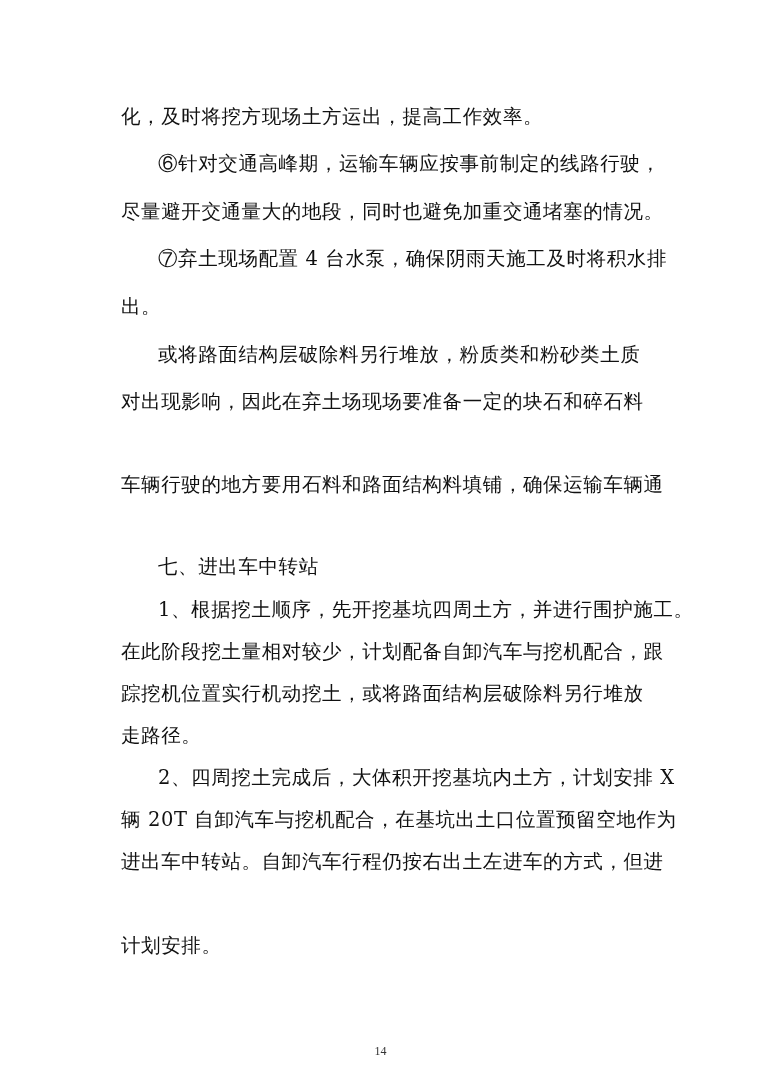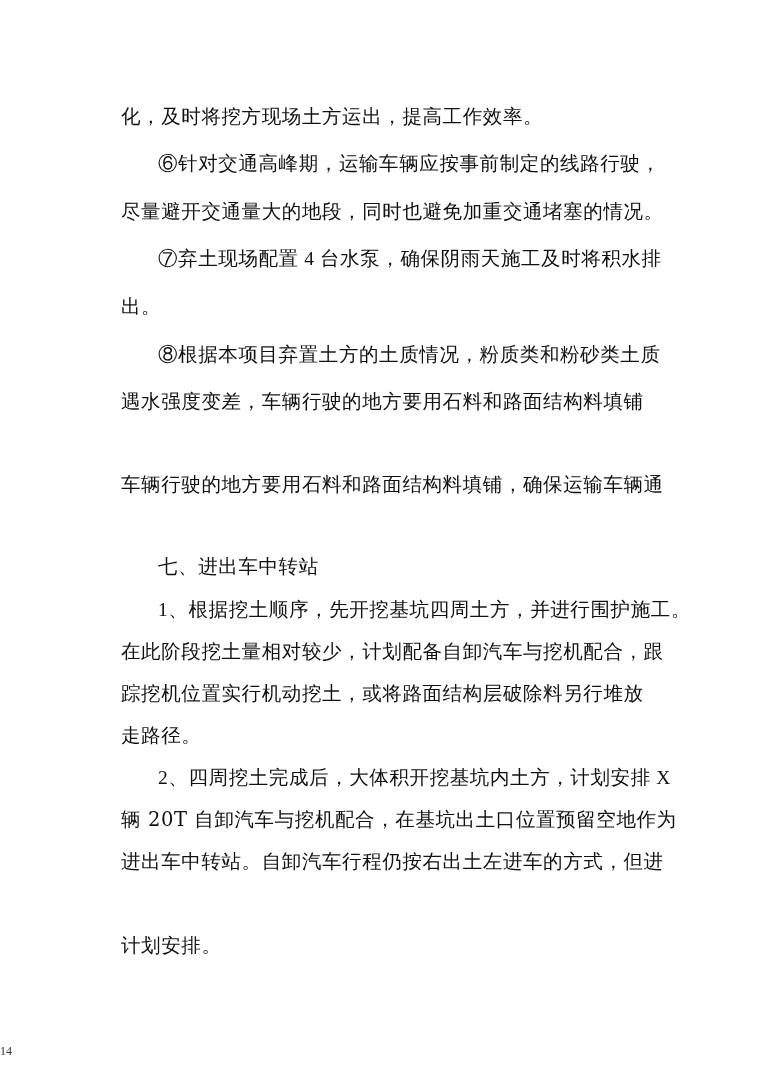--- a/index.html
+++ b/index.html
@@ -5,37 +5,37 @@
   html, body { margin: 0; padding: 0; background: #ffffff; }
   body { width: 761px; height: 1077px; position: relative; overflow: hidden; }
   .page {
     position: absolute; left: 0; top: 4px; width: 761px; height: 1077px; background: #fff;
     font-family: "DejaVu Serif", "Liberation Serif", serif; color: #111;
   }
   .line {
     position: absolute; left: 121px; width: 530px;
     font-size: 19.5px; line-height: 24px; white-space: nowrap; letter-spacing: 0.6px;
   }
-  .indent { left: 158px; font-family: Liberation Serif, serif; }
+  .indent { left: 158px; }
   .page-number {
-    position: absolute; left: 0; width: 761px; top: 1040px; text-align: left;
+    position: absolute; left: 0; width: 761px; top: 1040px; text-align: center;
     font-family: "Liberation Serif", serif; font-size: 12px; color: #333;
   }
 </style>
 </head>
 <body>
 
 <div class="page">
   <div class="line" style="top:101px">化，及时将挖方现场土方运出，提高工作效率。</div>
   <div class="line indent" style="top:148px">⑥针对交通高峰期，运输车辆应按事前制定的线路行驶，</div>
   <div class="line" style="top:196px">尽量避开交通量大的地段，同时也避免加重交通堵塞的情况。</div>
   <div class="line indent" style="top:243px">⑦弃土现场配置 4 台水泵，确保阴雨天施工及时将积水排</div>
   <div class="line" style="top:291px">出。</div>
-  <div class="line indent" style="top:339px">⑧根据本项目弃置土方的土质情况，粉质类和粉砂类土质</div>
-  <div class="line" style="top:386px">遇水强度变差，车辆行驶的地方要用石料和路面结构料填铺</div>
+  <div class="line indent" style="top:339px">或将路面结构层破除料另行堆放，粉质类和粉砂类土质</div>
+  <div class="line" style="top:386px">对出现影响，因此在弃土场现场要准备一定的块石和碎石料</div>
   <div class="line" style="top:469px">车辆行驶的地方要用石料和路面结构料填铺，确保运输车辆通</div>
   <div class="line indent" style="top:551px">七、进出车中转站</div>
   <div class="line indent" style="top:594px">1、根据挖土顺序，先开挖基坑四周土方，并进行围护施工。</div>
   <div class="line" style="top:636px">在此阶段挖土量相对较少，计划配备自卸汽车与挖机配合，跟</div>
   <div class="line" style="top:678px">踪挖机位置实行机动挖土，或将路面结构层破除料另行堆放</div>
   <div class="line" style="top:720px">走路径。</div>
   <div class="line indent" style="top:762px">2、四周挖土完成后，大体积开挖基坑内土方，计划安排 X</div>
   <div class="line" style="top:804px">辆 20T 自卸汽车与挖机配合，在基坑出土口位置预留空地作为</div>
   <div class="line" style="top:846px">进出车中转站。自卸汽车行程仍按右出土左进车的方式，但进</div>
   <div class="line" style="top:930px">计划安排。</div>

